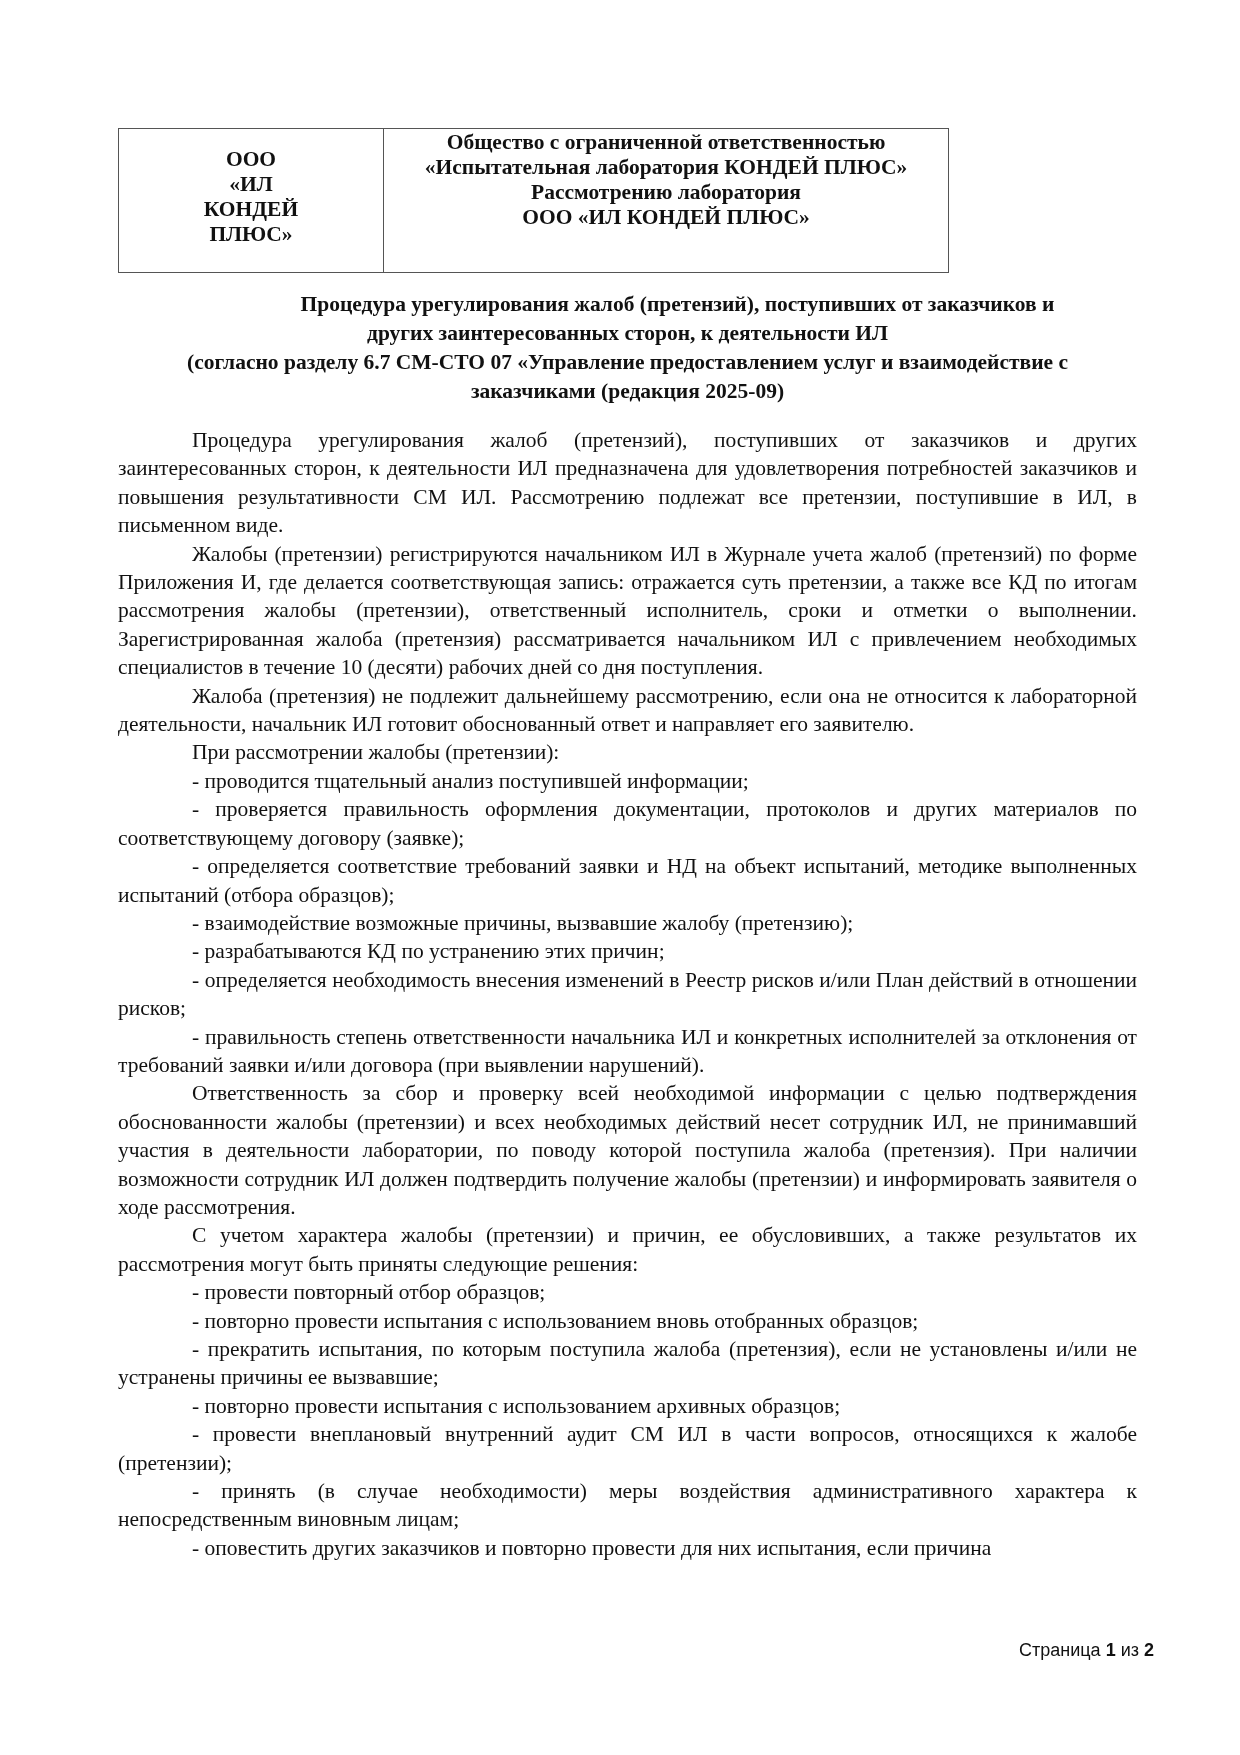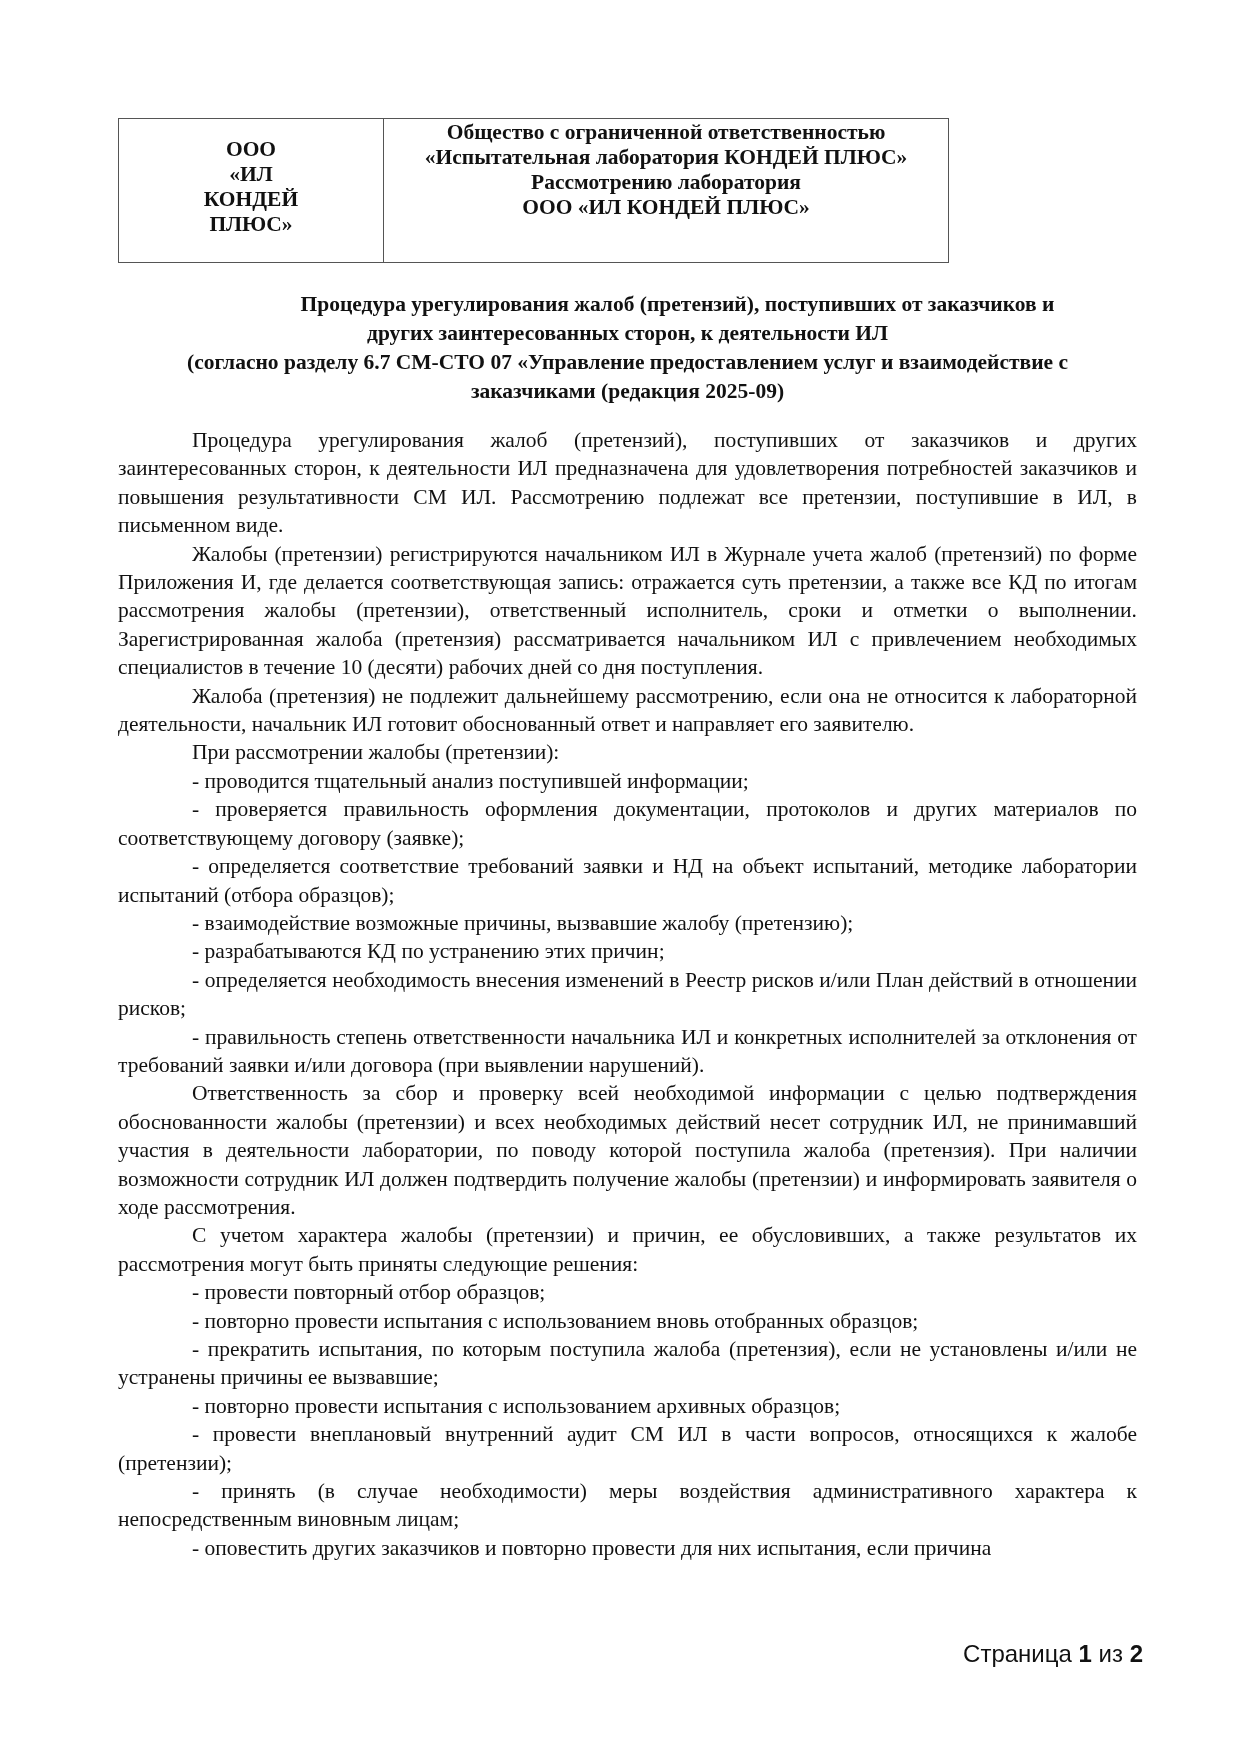--- a/index.html
+++ b/index.html
@@ -2,21 +2,21 @@
 <html><head>
   <meta charset="utf-8">
   <style>
     html, body { margin: 0; padding: 0; background: #ffffff; }
     body {
       width: 1240px; height: 1755px; position: relative; overflow: hidden;
       font-family: "Liberation Serif", "DejaVu Serif", serif;
       color: #111111;
     }
     .header-table {
-      position: absolute; left: 118px; top: 118px; width: 831px; height: 145px;
+      position: absolute; left: 118px; top: 128px; width: 831px; height: 145px;
       border-collapse: collapse;
     }
     .header-table td {
       border: 1.5px solid #555555; vertical-align: top; text-align: center;
       font-weight: bold; font-size: 21.5px; line-height: 25px;
     }
     .cell-left { width: 262px; padding-top: 18px; }
     .cell-right { padding-top: 1px; }
     .title {
       position: absolute; left: 118px; top: 290px; width: 1019px;
@@ -24,22 +24,22 @@
     }
     .title .t-line { display: block; white-space: nowrap; }
     .title .t-line.l1 { padding-left: 100px; }
     .title .t-line.l2 { padding-left: 0; }
     .body-text {
       position: absolute; left: 118px; top: 426px; width: 1019px;
       font-size: 21.5px; line-height: 28.4px; text-align: justify;
     }
     .para { margin: 0; text-indent: 74px; text-align: justify; }
     .footer {
-      position: absolute; right: 97px; top: 1640px;
-      font-family: "Liberation Sans", "DejaVu Sans", sans-serif; font-size: 24px;
+      position: absolute; right: 86px; top: 1640px;
+      font-family: "Liberation Sans", "DejaVu Sans", sans-serif; font-size: 18px;
     }
     .footer b { font-weight: bold; }
   </style>
 </head>
 <body>
 
 <table class="header-table">
   <tbody>
       <tr>
     <td class="cell-left">
@@ -65,21 +65,21 @@
   <span class="t-line">заказчиками (редакция 2025-09)</span>
 </div>
 
 <div class="body-text">
   <p class="para">Процедура урегулирования жалоб (претензий), поступивших от заказчиков и других заинтересованных сторон, к деятельности ИЛ предназначена для удовлетворения потребностей заказчиков и повышения результативности СМ ИЛ. Рассмотрению подлежат все претензии, поступившие в ИЛ, в письменном виде.</p>
   <p class="para">Жалобы (претензии) регистрируются начальником ИЛ в Журнале учета жалоб (претензий) по форме Приложения И, где делается соответствующая запись: отражается суть претензии, а также все КД по итогам рассмотрения жалобы (претензии), ответственный исполнитель, сроки и отметки о выполнении. Зарегистрированная жалоба (претензия) рассматривается начальником ИЛ с привлечением необходимых специалистов в течение 10 (десяти) рабочих дней со дня поступления.</p>
   <p class="para">Жалоба (претензия) не подлежит дальнейшему рассмотрению, если она не относится к лабораторной деятельности, начальник ИЛ готовит обоснованный ответ и направляет его заявителю.</p>
   <p class="para">При рассмотрении жалобы (претензии):</p>
   <p class="para">- проводится тщательный анализ поступившей информации;</p>
   <p class="para">- проверяется правильность оформления документации, протоколов и других материалов по соответствующему договору (заявке);</p>
-  <p class="para">- определяется соответствие требований заявки и НД на объект испытаний, методике лаборатории испытаний (отбора образцов);</p>
+  <p class="para">- определяется соответствие требований заявки и НД на объект испытаний, методике выполненных испытаний (отбора образцов);</p>
   <p class="para">- взаимодействие возможные причины, вызвавшие жалобу (претензию);</p>
   <p class="para">- разрабатываются КД по устранению этих причин;</p>
   <p class="para">- определяется необходимость внесения изменений в Реестр рисков и/или План действий в отношении рисков;</p>
   <p class="para">- правильность степень ответственности начальника ИЛ и конкретных исполнителей за отклонения от требований заявки и/или договора (при выявлении нарушений).</p>
   <p class="para">Ответственность за сбор и проверку всей необходимой информации с целью подтверждения обоснованности жалобы (претензии) и всех необходимых действий несет сотрудник ИЛ, не принимавший участия в деятельности лаборатории, по поводу которой поступила жалоба (претензия). При наличии возможности сотрудник ИЛ должен подтвердить получение жалобы (претензии) и информировать заявителя о ходе рассмотрения.</p>
   <p class="para">С учетом характера жалобы (претензии) и причин, ее обусловивших, а также результатов их рассмотрения могут быть приняты следующие решения:</p>
   <p class="para">- провести повторный отбор образцов;</p>
   <p class="para">- повторно провести испытания с использованием вновь отобранных образцов;</p>
   <p class="para">- прекратить испытания, по которым поступила жалоба (претензия), если не установлены и/или не устранены причины ее вызвавшие;</p>
   <p class="para">- повторно провести испытания с использованием архивных образцов;</p>

